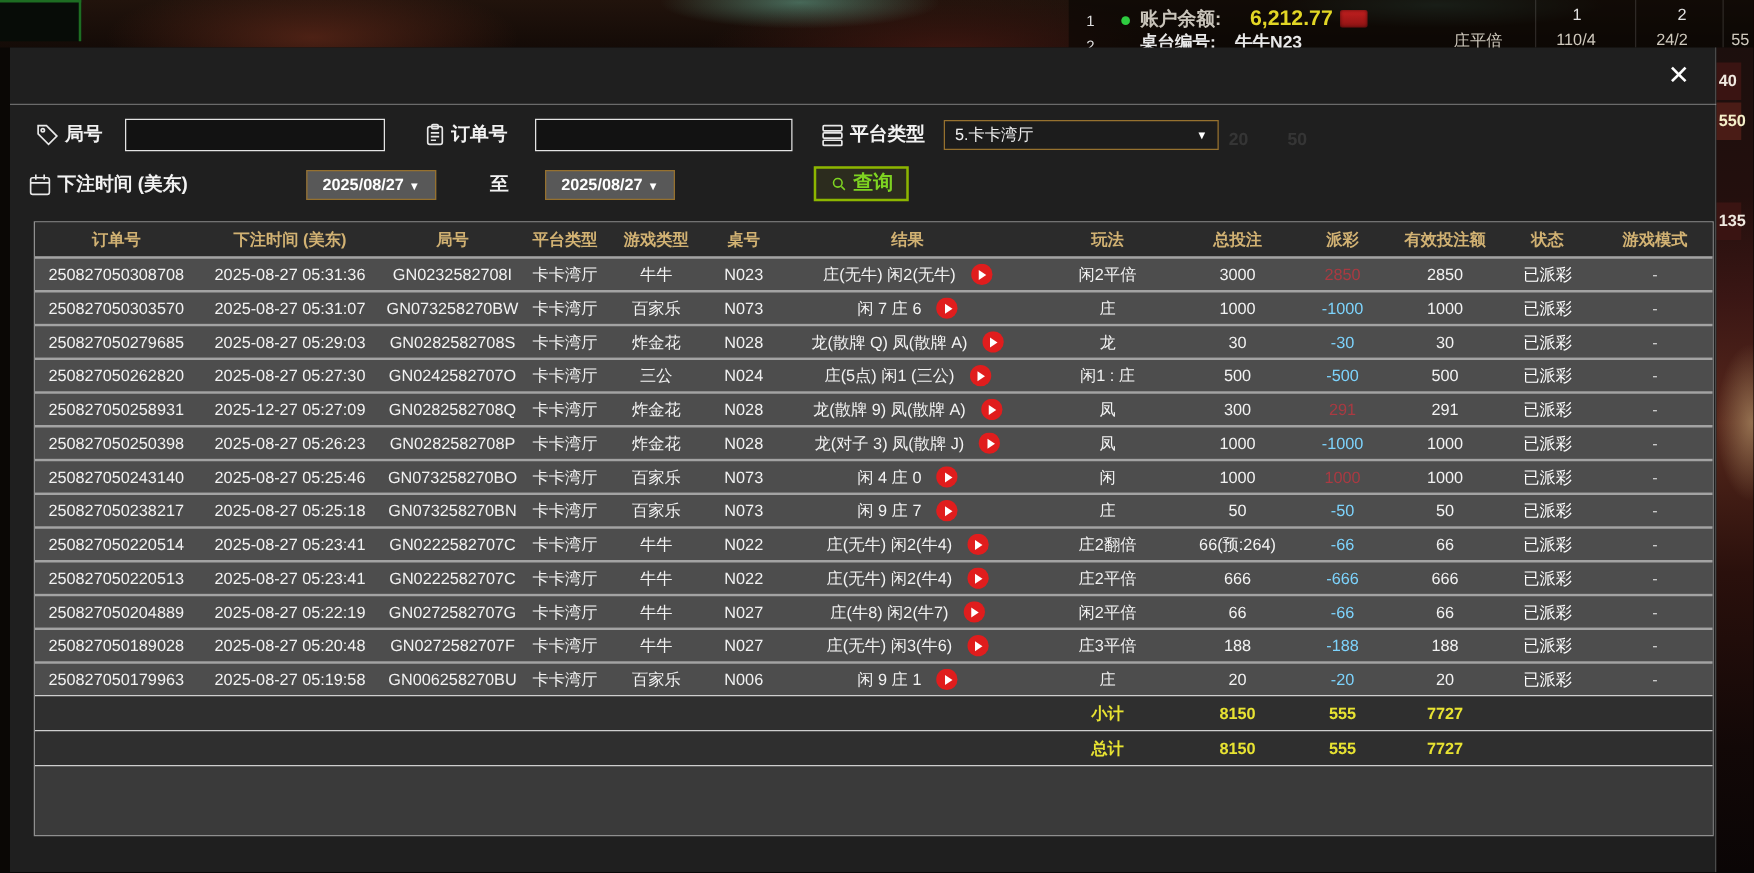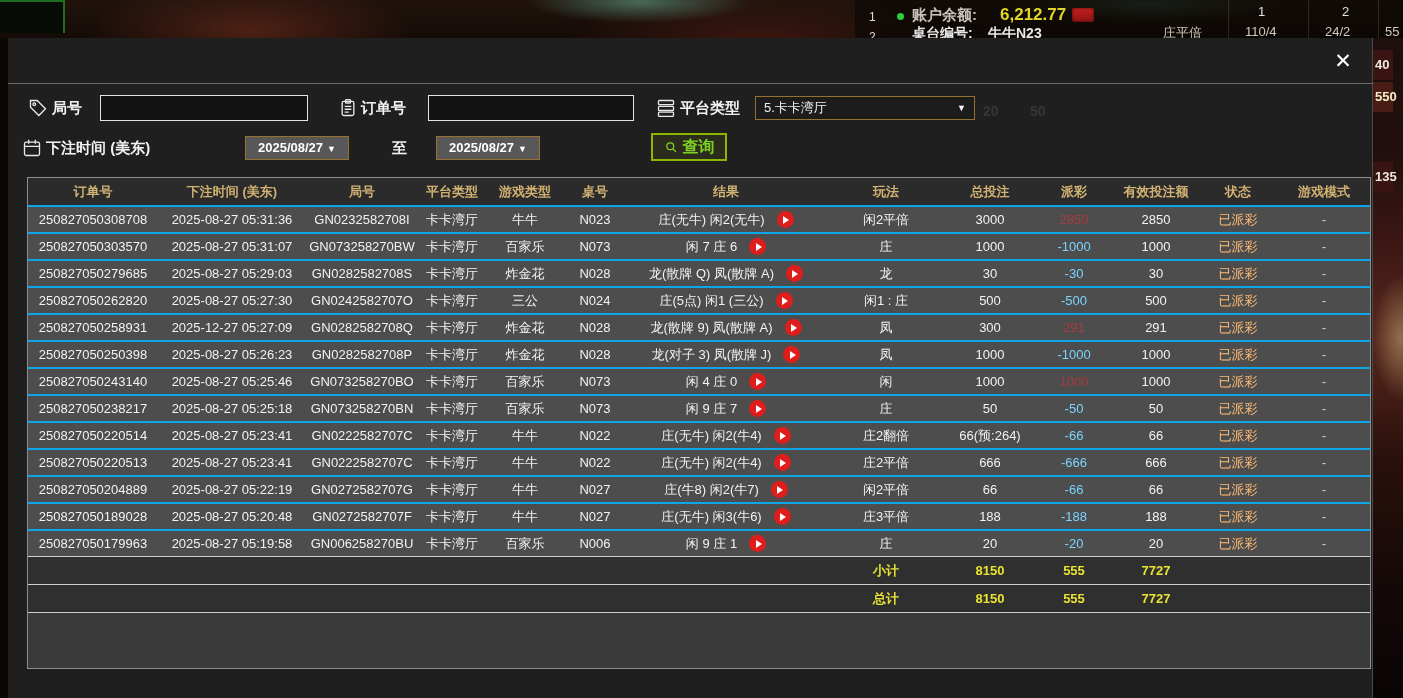--- a/index.html
+++ b/index.html
@@ -66,30 +66,30 @@
     text-align:center; cursor:pointer; display:flex; align-items:center; justify-content:center; gap:4px; }
   .query-btn svg { width:15px; height:15px; stroke:#7ed321; fill:none; stroke-width:2; }
   .bleed { position:absolute; color:rgba(255,255,255,.10); font-size:14px; font-weight:bold; }
 
   
   .modal-table { position:absolute; left:19px; top:139px; width:1344px; border:1px solid #8f8f8f; background:#1f1f1f; }
   .tr { display:grid; grid-template-columns:130px 148px 112px 68px 78px 62px 200px 120px 88px 80px 84px 80px 1fr;
     align-items:center; }
   .thead { height:27px; background:#2b2b2b; color:#d2b273; font-weight:bold; font-size:13px; }
   .th { text-align:center; white-space:nowrap; overflow:hidden; }
-  .tbody .tr { height:27px; background:#4d4d4d; border-top:2px solid #0ea5e9; color:#f2f2f2; font-size:13px; }
+  .tbody .tr { height:27px; background:#4d4d4d; border-top:2px solid #a3a3a3; color:#f2f2f2; font-size:13px; }
   .td { text-align:center; white-space:nowrap; overflow:hidden; }
   .col-result { display:flex; align-items:center; justify-content:center; gap:12px; }
   .play-btn { width:17px; height:17px; border-radius:50%; background:#e01d1d; display:flex;
     align-items:center; justify-content:center; cursor:pointer; flex:none; }
   .tri { width:0; height:0; border-left:6px solid #fff; border-top:4px solid transparent;
     border-bottom:4px solid transparent; margin-left:2px; }
   .win { color:#a93a42; }
   .loss { color:#7dd3fc; }
-  .status { color:#fdba74; }
+  .status { color:#ffffff; }
   .mode { color:#cfcfcf; }
   .tr.summary { height:28px; background:#2f2f2f; border-top:1px solid #cfcfcf; color:#e8e332;
     font-weight:bold; font-size:13px; }
   .filler { height:56px; background:#3a3a3a; border-top:1px solid #cfcfcf; }
 </style>
 </head>
 <body>
 
 <div id="stage">
 

